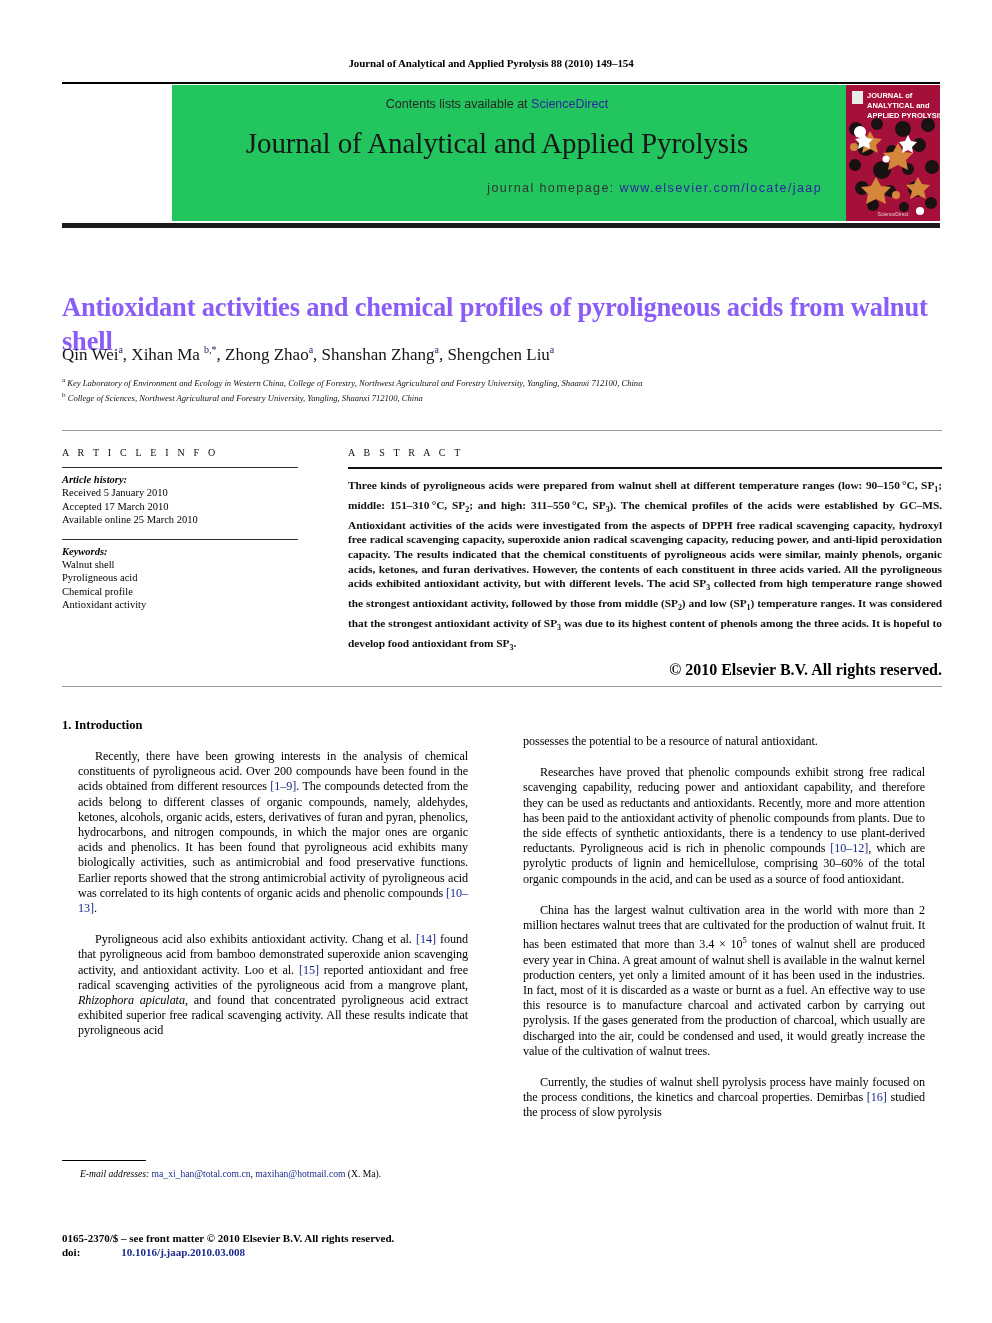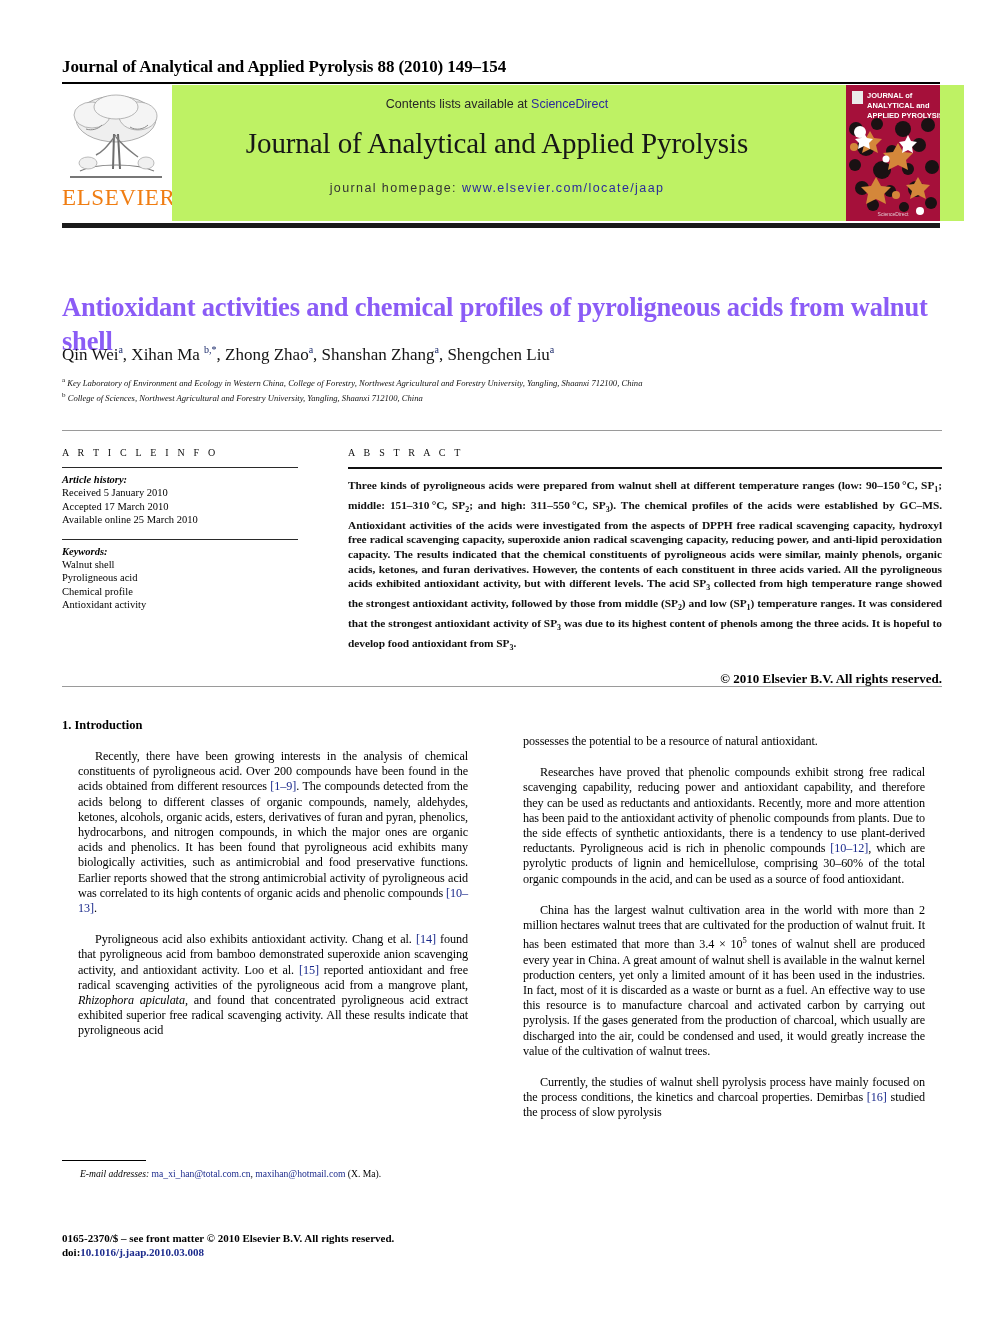--- a/index.html
+++ b/index.html
@@ -18,24 +18,24 @@
   .page {
     position: absolute;
     left: 0; top: 0;
     width: 992px;
     height: 1323px;
   }
 
   
   .running-head {
     position: absolute;
-    left: 62px; top: 57px;
+    left: 52px; top: 57px;
     width: 878px;
-    text-align: left;
-    font-size: 17px;
+    text-align: center;
+    font-size: 11px;
     font-weight: bold;
     letter-spacing: -0.1px;
   }
 
   
   .masthead {
     position: absolute;
     left: 62px; top: 82px;
     width: 878px;
     height: 146px;
@@ -76,22 +76,21 @@
     font-family: "Liberation Serif", serif;
     font-size: 23px;
     letter-spacing: 0.6px;
     color: #f07d12;
   }
   .masthead-center {
     position: absolute;
     left: 110px; top: 3px;
     width: 766px;
     height: 136px;
-    background: #bef264;
-    padding-left: 26px;
+    background: #22c55e;
   }
   .sd-line {
     position: absolute;
     left: 0; top: 12px;
     width: 650px;
     text-align: center;
     font-family: "Liberation Sans", sans-serif;
     font-size: 12.5px;
     color: #262626;
   }
@@ -105,21 +104,21 @@
     text-align: center;
     font-family: "Liberation Serif", serif;
     font-size: 29px;
     color: #171717;
     letter-spacing: -0.1px;
   }
   .homepage-line {
     position: absolute;
     left: 0; top: 96px;
     width: 650px;
-    text-align: center;
+    text-align: right;
     font-family: "Liberation Sans", sans-serif;
     font-size: 12.5px;
     letter-spacing: 1.4px;
     color: #333333;
   }
   .homepage-url { color: #2a2a9c; }
   .cover-thumb {
     position: absolute;
     left: 784px; top: 3px;
     width: 94px;
@@ -234,23 +233,23 @@
     font-weight: bold;
     color: #121212;
     letter-spacing: -0.05px;
   }
   .abstract-body sub {
     font-size: 8px;
     vertical-align: sub;
   }
   .copyright-line {
     text-align: right;
-    font-size: 13px;
-    font-weight: bold;
-    margin-top: 15px;
+    font-size: 16px;
+    font-weight: bold;
+    margin-top: 5px;
   }
 
   
   .col-left {
     position: absolute;
     left: 62px; top: 718px;
     width: 422px;
   }
   .col-right {
     position: absolute;
@@ -305,51 +304,32 @@
   .bottom-matter {
     position: absolute;
     left: 62px; top: 1232px;
     width: 440px;
   }
   .bm-line {
     font-size: 11px;
     line-height: 13.6px;
     font-weight: bold;
   }
-  .doi-link { color: #1b2a8c; }
+  .doi-link { color: #1b2a8c; margin-left: 41px; }
 </style>
 </head>
 <body>
 
 <div class="page">
 
   <div class="running-head">Journal of Analytical and Applied Pyrolysis 88 (2010) 149–154</div>
 
   <div class="masthead">
     <div class="masthead-rule-top"></div>
 
-    <div class="elsevier-logo">
-      <svg class="elsevier-tree" viewBox="0 0 100 98">
-        <g stroke="#5b5b5b" stroke-width="0.7" fill="none">
-          <ellipse cx="50" cy="30" rx="40" ry="23" fill="#efefef" stroke="#8c8c8c"></ellipse>
-          <ellipse cx="26" cy="26" rx="18" ry="13" fill="#f4f4f4" stroke="#9a9a9a"></ellipse>
-          <ellipse cx="72" cy="27" rx="19" ry="14" fill="#f4f4f4" stroke="#9a9a9a"></ellipse>
-          <ellipse cx="50" cy="18" rx="22" ry="12" fill="#f7f7f7" stroke="#9a9a9a"></ellipse>
-          <path d="M48 45 L47 80 M52 45 L54 80" stroke="#6d6d6d" stroke-width="2"></path>
-          <path d="M50 46 C42 56 38 62 30 66 M50 48 C58 58 64 62 72 68" stroke="#7a7a7a" stroke-width="1.4"></path>
-          <path d="M14 82 C30 74 70 74 88 82" stroke="#7a7a7a" stroke-width="1.2"></path>
-          <ellipse cx="22" cy="74" rx="9" ry="6" fill="#f0f0f0" stroke="#a0a0a0"></ellipse>
-          <ellipse cx="80" cy="74" rx="8" ry="6" fill="#f0f0f0" stroke="#a0a0a0"></ellipse>
-          <path d="M4 88 L96 88" stroke="#4a4a4a" stroke-width="1.6"></path>
-          <path d="M20 40 C26 42 32 40 36 36" stroke="#8a8a8a" stroke-width="1"></path>
-          <path d="M64 38 C70 42 78 40 82 36" stroke="#8a8a8a" stroke-width="1"></path>
-        </g>
-      </svg>
-      <div class="elsevier-word">ELSEVIER</div>
-    </div>
 
     <div class="masthead-center">
       <div class="sd-line">
         <span>Contents lists available at </span><span class="sd-link">ScienceDirect</span>
       </div>
       <div class="journal-title">Journal of Analytical and Applied Pyrolysis</div>
       <div class="homepage-line">
         <span>journal homepage: </span><span class="homepage-url">www.elsevier.com/locate/jaap</span>
       </div>
     </div>

